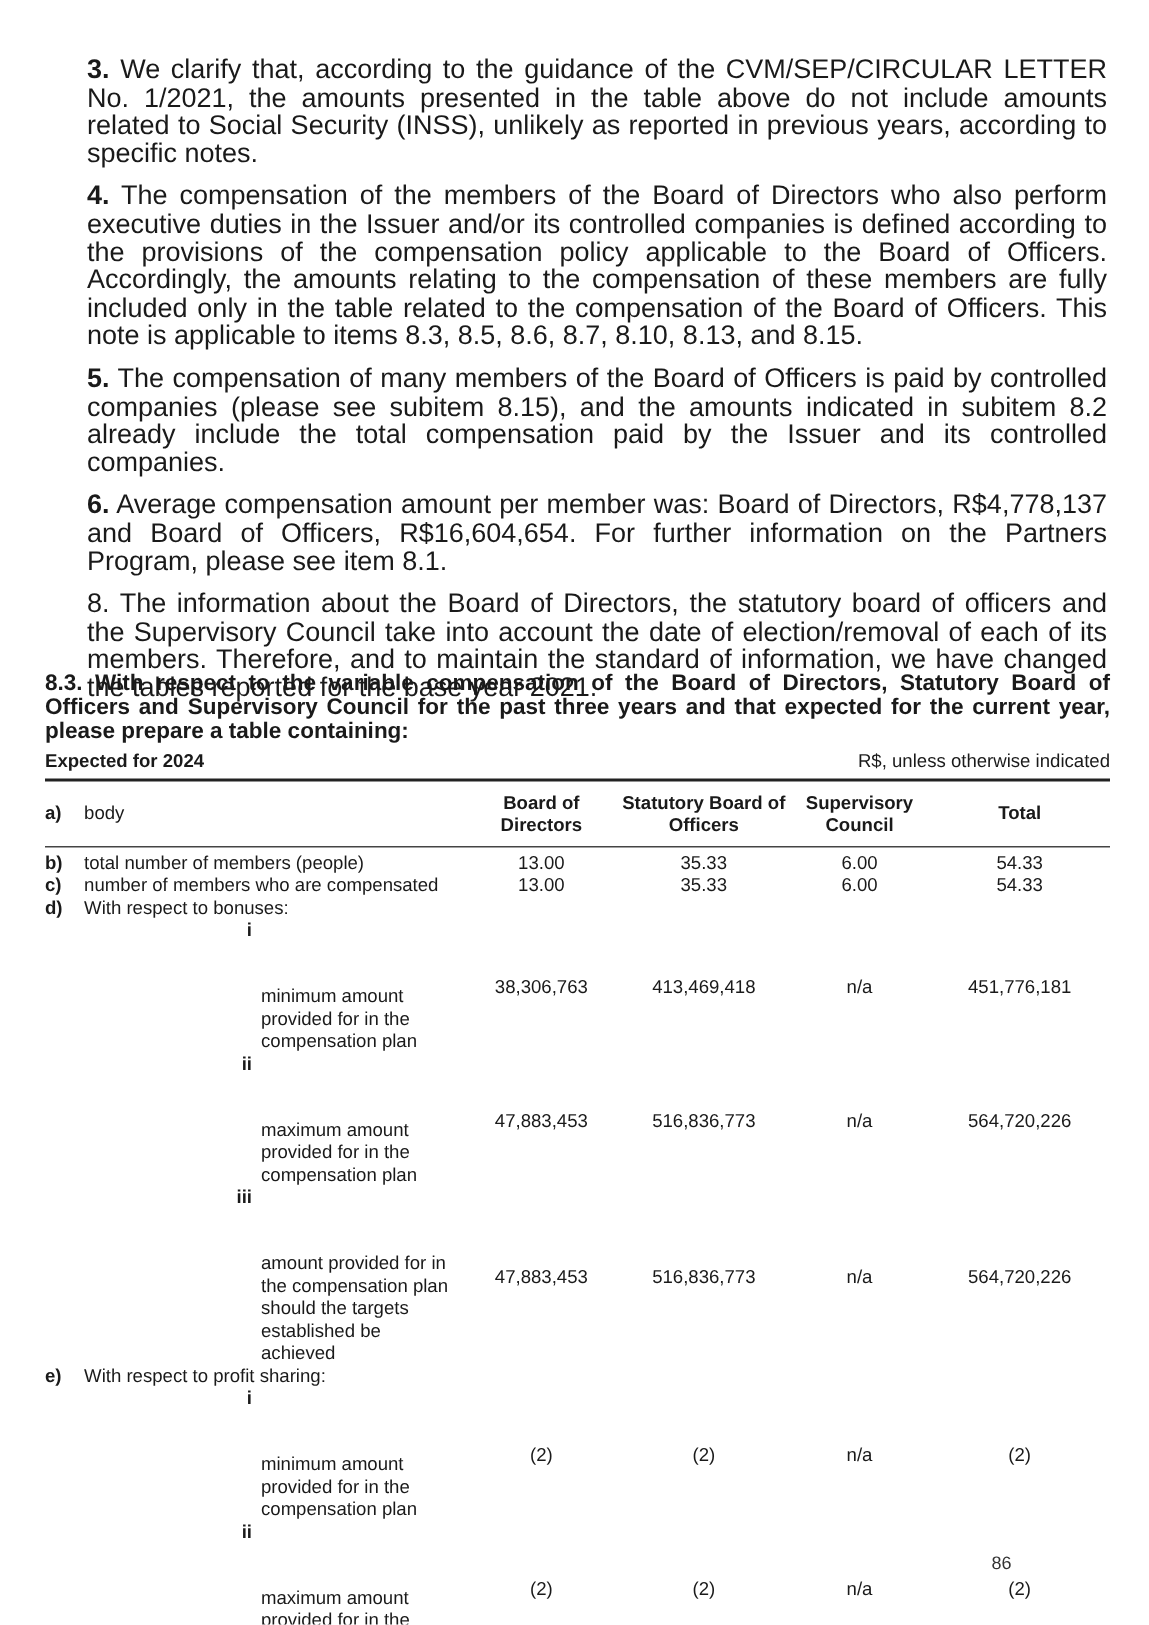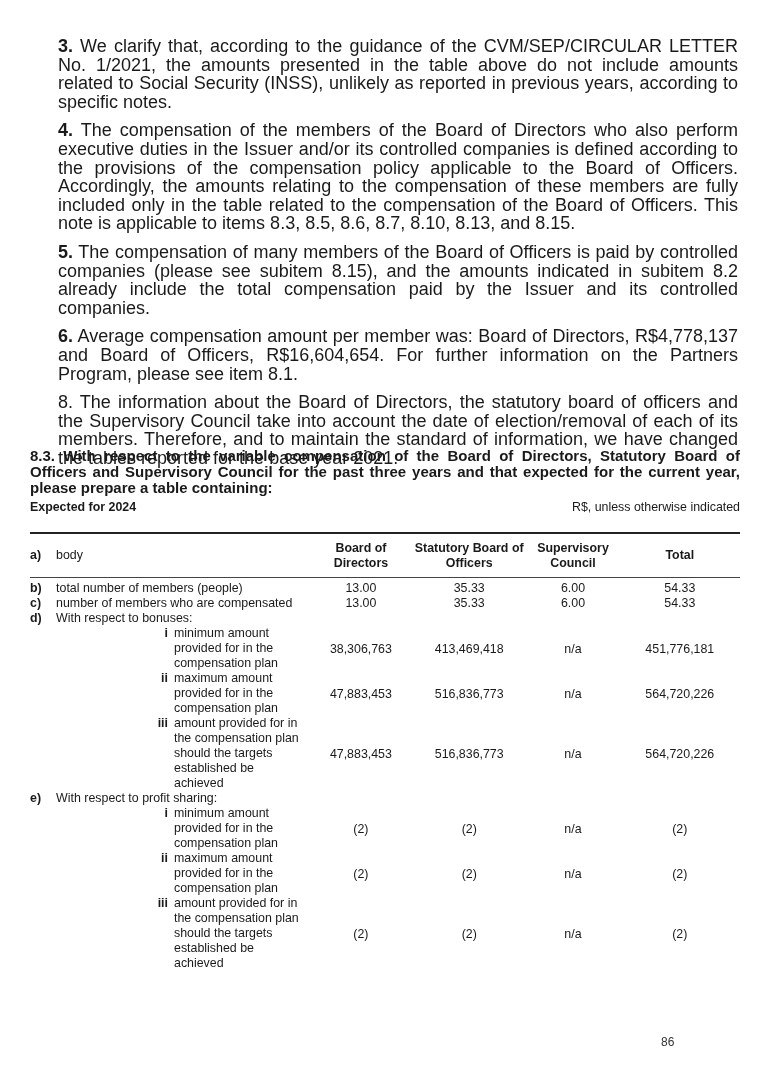--- a/index.html
+++ b/index.html
@@ -13,39 +13,39 @@
     margin: 0 0 10px 0;
   }
   .note b { font-weight: bold; }
   .section-title {
     position: absolute; left: 30px; top: 448px; width: 710px;
     font-size: 15px; line-height: 16.2px; font-weight: bold; text-align: justify;
   }
   .table-wrap { position: absolute; left: 30px; top: 497px; width: 710px; }
   .caption-row {
     display: flex; justify-content: space-between; align-items: flex-end;
-    font-size: 12.4px; height: 17px; padding-bottom: 18px;
+    font-size: 12.4px; height: 17px; padding-bottom: 5px;
     border-bottom: 2px solid #222;
   }
   .caption-row .left { font-weight: bold; }
   table { width: 100%; border-collapse: collapse; font-size: 12.4px; }
   td, th { padding: 0; vertical-align: middle; }
   .hdr th { font-weight: bold; text-align: center; line-height: 15px; height: 43px; border-bottom: 1.5px solid #444; }
   .hdr th.lbl { text-align: left; font-weight: normal; }
   .col-letter { width: 26px; font-weight: bold; text-align: left; }
   .col-label { width: 253px; }
   .col-bod { width: 102px; }
   .col-sbo { width: 114px; }
   .col-sc { width: 93px; }
   .col-tot { width: 120px; }
   .num { text-align: center; }
   tr.simple td { line-height: 15px; }
   .sub-wrap { display: flex; }
   .roman { width: 144px; text-align: right; padding-right: 6px; font-weight: bold; box-sizing: border-box; }
-  .sub-text { width: 125px; line-height: 15px; }
+  .sub-text { width: 125px; line-height: 15px; margin-top: 44px; }
   .page-number { position: absolute; left: 661px; top: 1035px; font-size: 12px; color: #333; }
 </style>
 </head>
 <body>
 
 <div class="notes">
   <p class="note"><b>3.</b><span> We clarify that, according to the guidance of the CVM/SEP/CIRCULAR LETTER No. 1/2021, the amounts presented in the table above do not include amounts related to Social Security (INSS), unlikely as reported in previous years, according to specific notes.</span></p>
   <p class="note"><b>4.</b><span> The compensation of the members of the Board of Directors who also perform executive duties in the Issuer and/or its controlled companies is defined according to the provisions of the compensation policy applicable to the Board of Officers. Accordingly, the amounts relating to the compensation of these members are fully included only in the table related to the compensation of the Board of Officers. This note is applicable to items 8.3, 8.5, 8.6, 8.7, 8.10, 8.13, and 8.15.</span></p>
   <p class="note"><b>5.</b><span> The compensation of many members of the Board of Officers is paid by controlled companies (please see subitem 8.15), and the amounts indicated in subitem 8.2 already include the total compensation paid by the Issuer and its controlled companies.</span></p>
   <p class="note"><b>6.</b><span> Average compensation amount per member was: Board of Directors, R$4,778,137 and Board of Officers, R$16,604,654. For further information on the Partners Program, please see item 8.1.</span></p>

